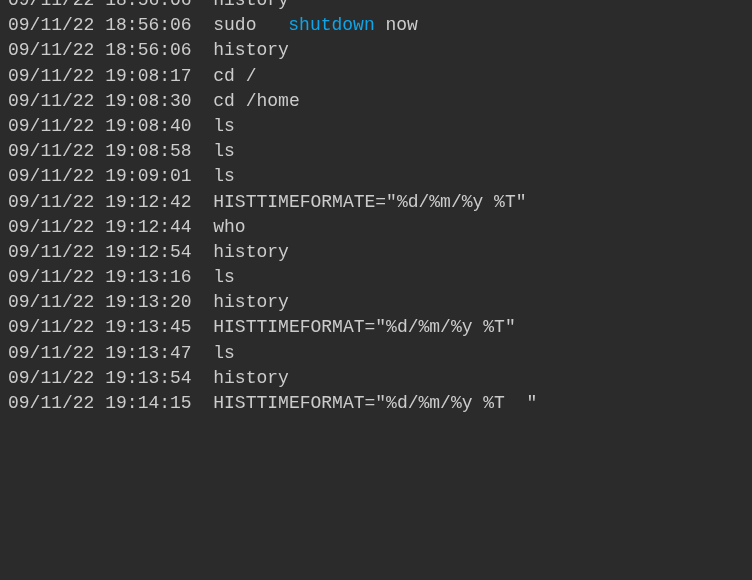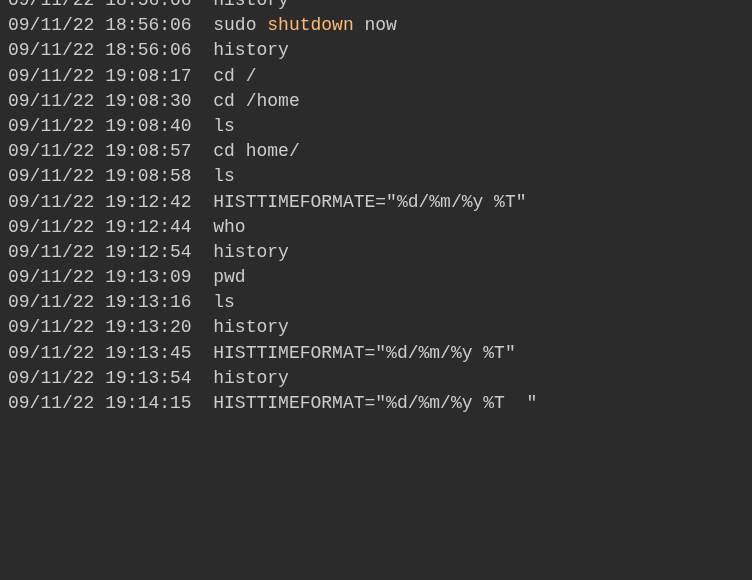--- a/index.html
+++ b/index.html
@@ -21,40 +21,41 @@
     .terminal {
       padding: 0 8px;
     }
     .line {
       white-space: pre;
     }
     .date, .time, .command {
       color: #cccccc;
     }
     .highlight {
-      color: #fdba74;
+      color: #0ea5e9;
+      margin-left: 21px;
     }
     .partial-top {
       margin-top: -12px;
     }
   </style>
 </head>
 <body>
 
 <div class="terminal">
     <div class="line partial-top"><span class="date">09/11/22</span> <span class="time">18:56:06</span>  <span class="command"><span>history</span></span></div>
     <div class="line"><span class="date">09/11/22</span> <span class="time">18:56:06</span>  <span class="command"><span>sudo </span><span class="highlight">shutdown</span><span> now</span></span></div>
     <div class="line"><span class="date">09/11/22</span> <span class="time">18:56:06</span>  <span class="command"><span>history</span></span></div>
     <div class="line"><span class="date">09/11/22</span> <span class="time">19:08:17</span>  <span class="command"><span>cd /</span></span></div>
     <div class="line"><span class="date">09/11/22</span> <span class="time">19:08:30</span>  <span class="command"><span>cd /home</span></span></div>
     <div class="line"><span class="date">09/11/22</span> <span class="time">19:08:40</span>  <span class="command"><span>ls</span></span></div>
-    <div class="line"><span class="date">09/11/22</span> <span class="time">19:08:57</span>  <span class="command"><span>cd home/</span></span></div>
     <div class="line"><span class="date">09/11/22</span> <span class="time">19:08:58</span>  <span class="command"><span>ls</span></span></div>
+    <div class="line"><span class="date">09/11/22</span> <span class="time">19:09:01</span>  <span class="command"><span>ls</span></span></div>
     <div class="line"><span class="date">09/11/22</span> <span class="time">19:12:42</span>  <span class="command"><span>HISTTIMEFORMATE="%d/%m/%y %T"</span></span></div>
     <div class="line"><span class="date">09/11/22</span> <span class="time">19:12:44</span>  <span class="command"><span>who</span></span></div>
     <div class="line"><span class="date">09/11/22</span> <span class="time">19:12:54</span>  <span class="command"><span>history</span></span></div>
-    <div class="line"><span class="date">09/11/22</span> <span class="time">19:13:09</span>  <span class="command"><span>pwd</span></span></div>
     <div class="line"><span class="date">09/11/22</span> <span class="time">19:13:16</span>  <span class="command"><span>ls</span></span></div>
     <div class="line"><span class="date">09/11/22</span> <span class="time">19:13:20</span>  <span class="command"><span>history</span></span></div>
     <div class="line"><span class="date">09/11/22</span> <span class="time">19:13:45</span>  <span class="command"><span>HISTTIMEFORMAT="%d/%m/%y %T"</span></span></div>
+    <div class="line"><span class="date">09/11/22</span> <span class="time">19:13:47</span>  <span class="command"><span>ls</span></span></div>
     <div class="line"><span class="date">09/11/22</span> <span class="time">19:13:54</span>  <span class="command"><span>history</span></span></div>
     <div class="line"><span class="date">09/11/22</span> <span class="time">19:14:15</span>  <span class="command"><span>HISTTIMEFORMAT="%d/%m/%y %T  "</span></span></div>
   </div>
 
 </body></html>

